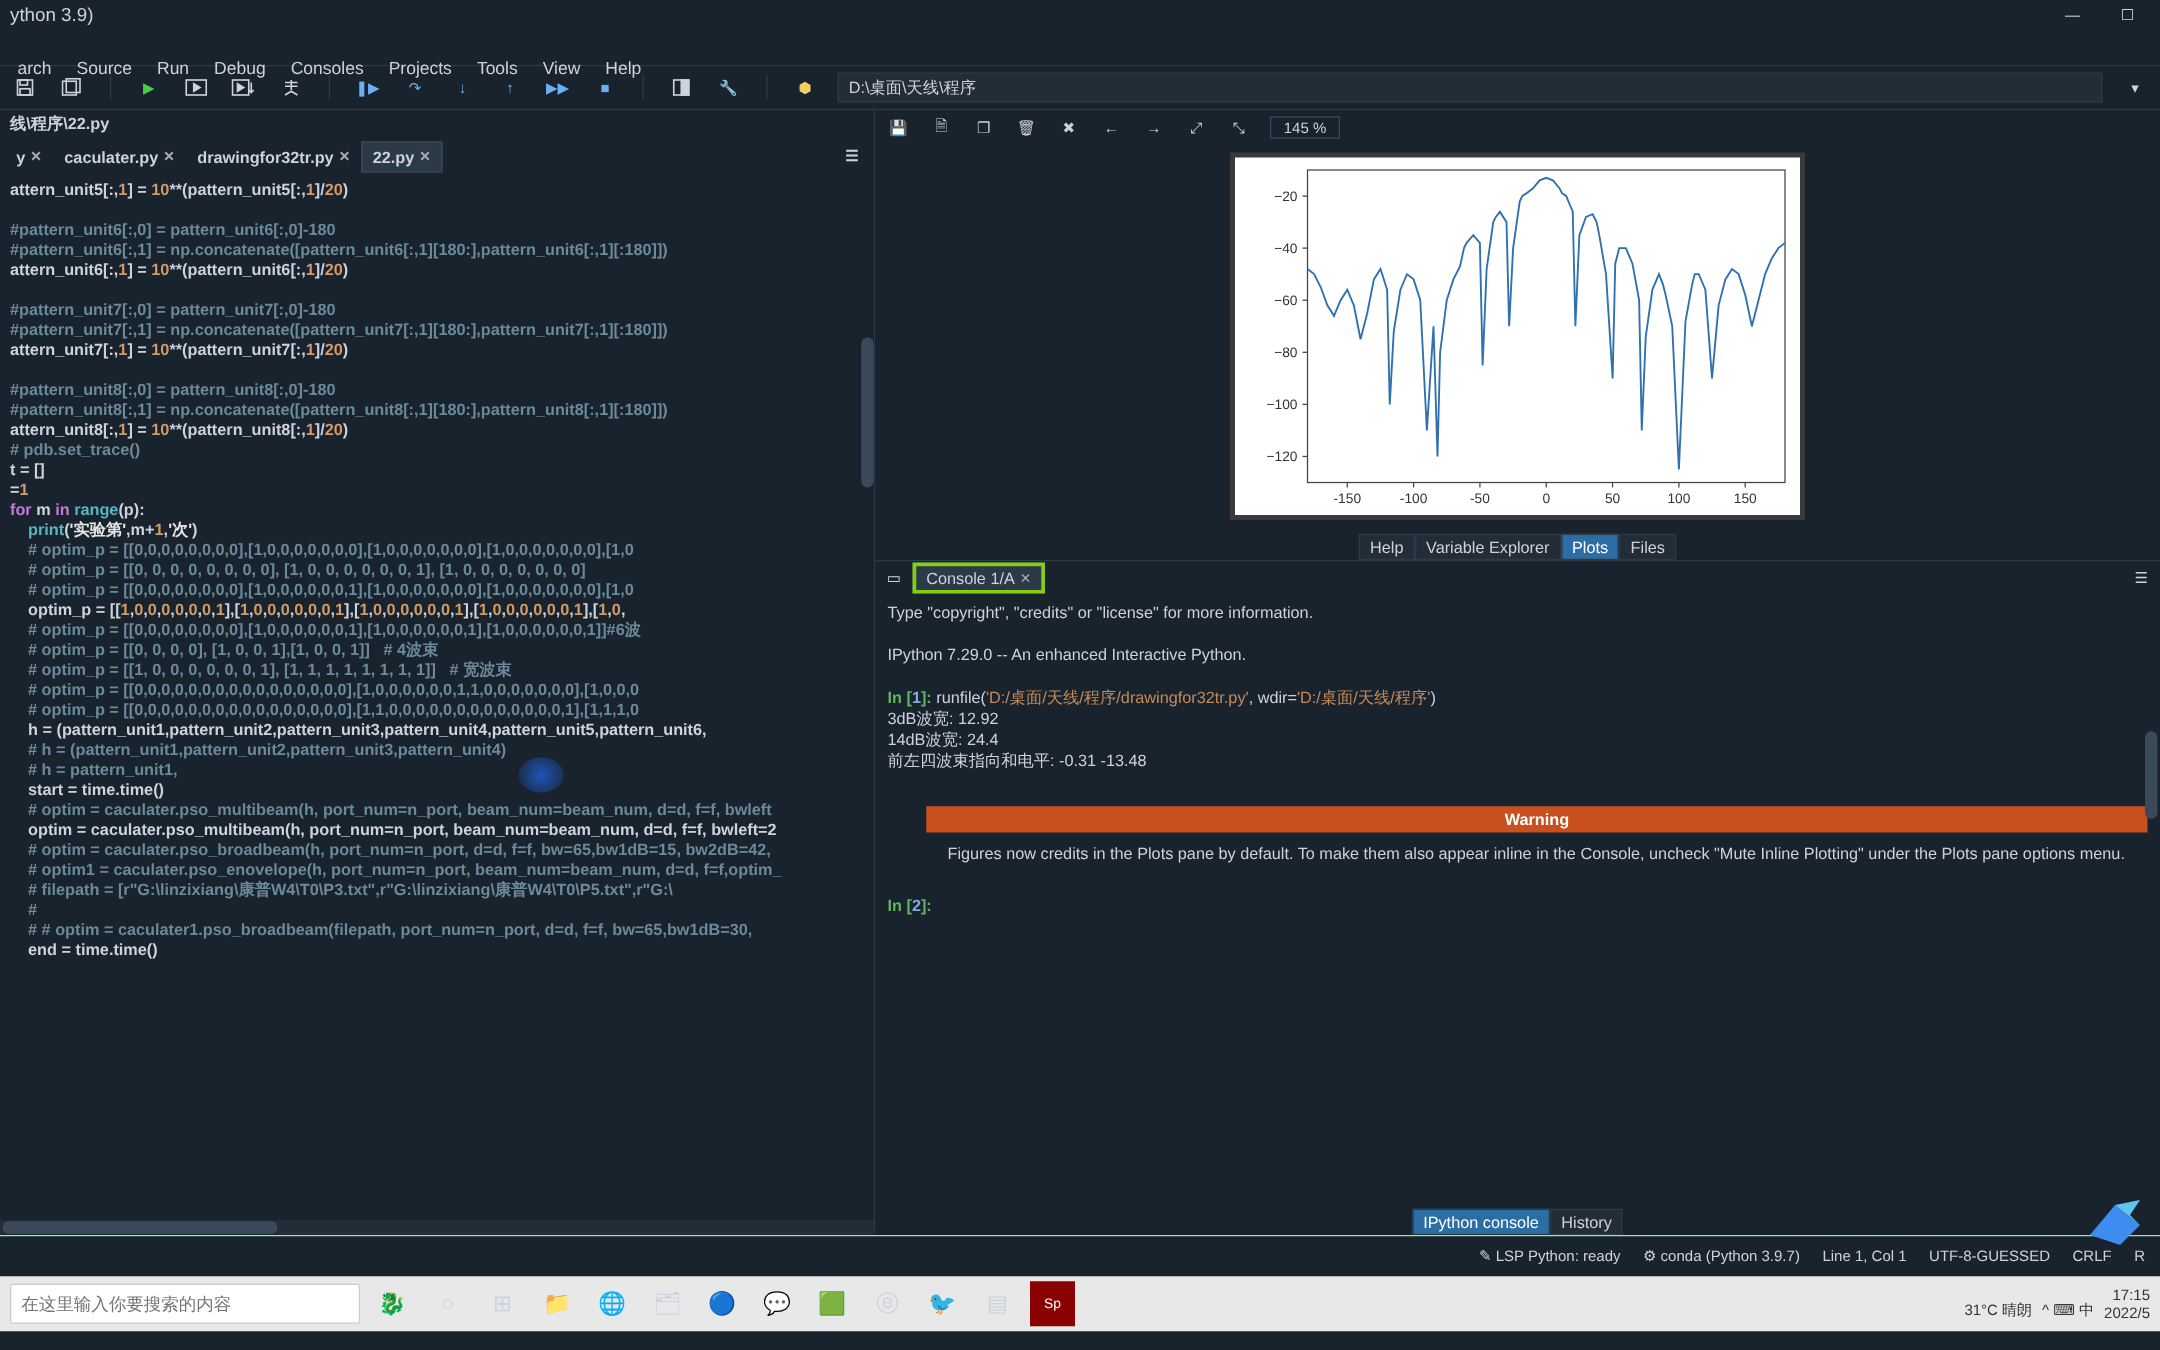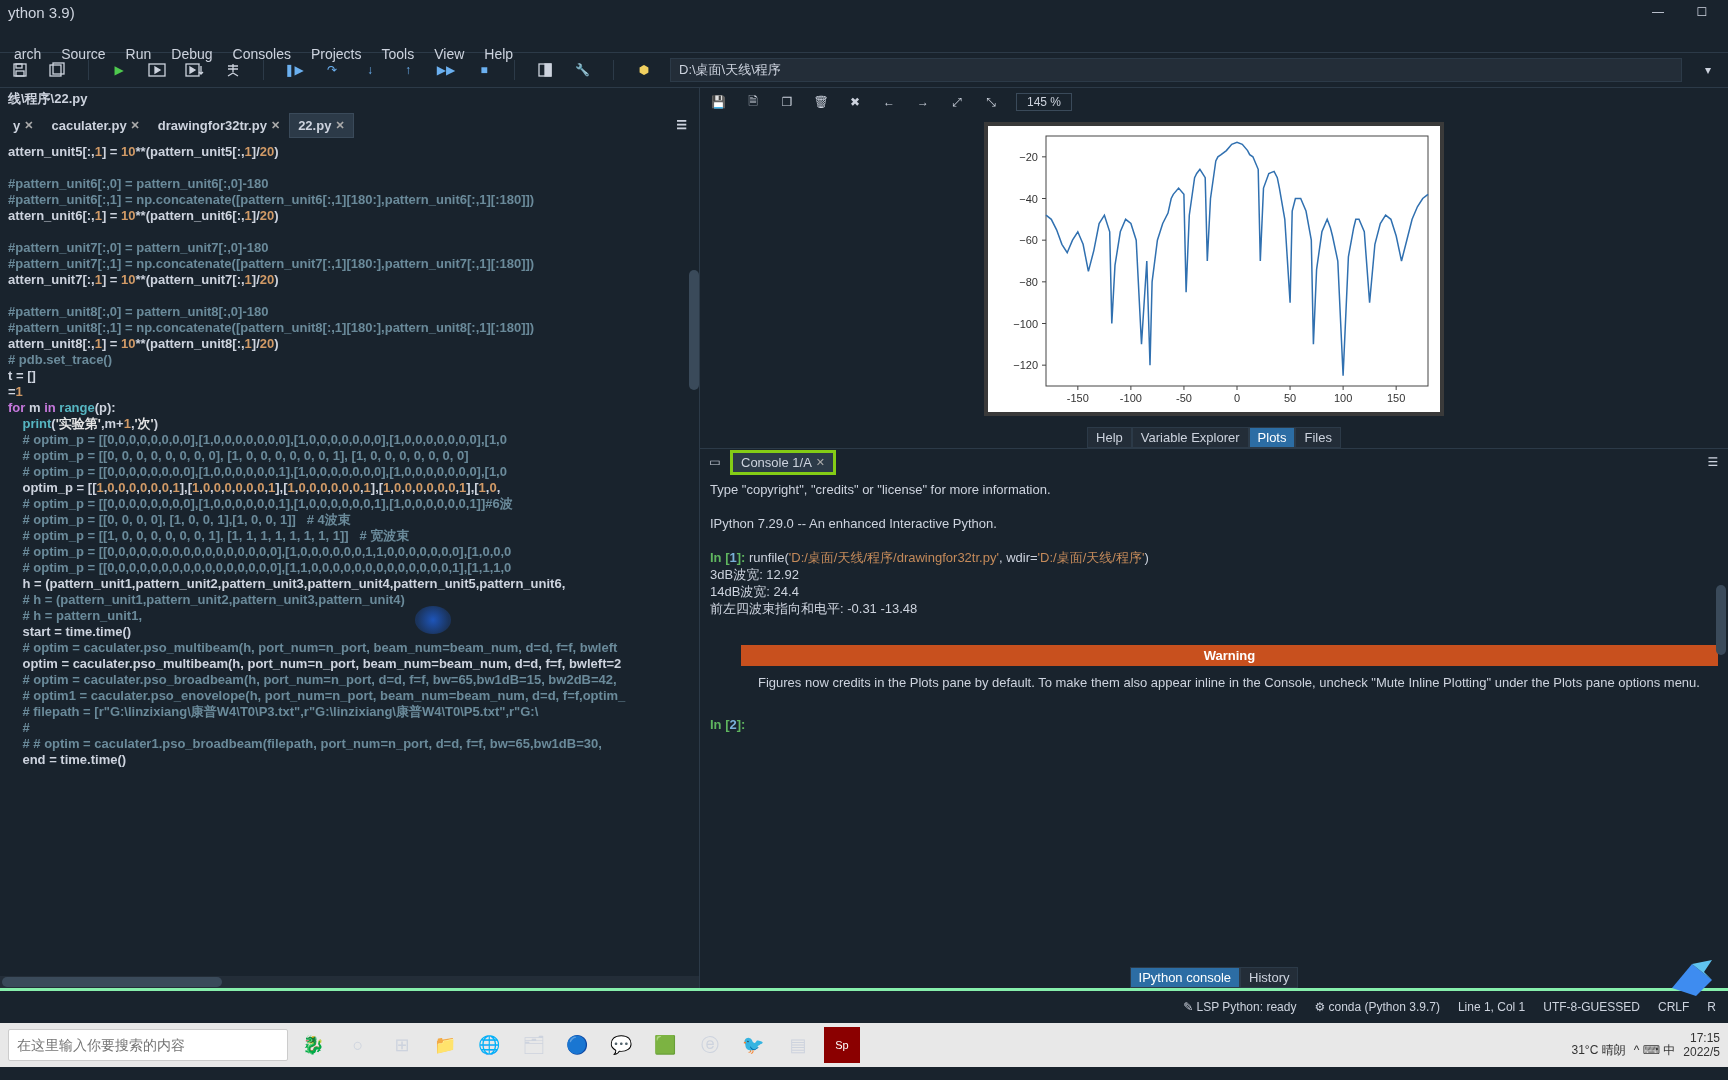--- a/index.html
+++ b/index.html
@@ -40,21 +40,21 @@
 .pane-tab.active { background: #2c6da4; color: #fff; }
 .console-pane { flex: 1; display: flex; flex-direction: column; border-top: 1px solid #2c3a48; }
 .console-tabbar { height: 26px; display: flex; align-items: center; padding: 0 6px; gap: 6px; }
 .console-tab { padding: 2px 8px; background: #2c3a48; border: 3px solid #84cc16; font-size: 13px; display: flex; align-items: center; gap: 4px; }
 .console-body { flex: 1; background: #19232d; padding: 6px 10px; font-family: Consolas, monospace; font-size: 13px; line-height: 17px; overflow: auto; position: relative; }
 .console-scroll { position: absolute; right: 2px; top: 110px; width: 10px; height: 70px; background: #3a4a5a; border-radius: 5px; }
 .warning-box { margin-top: 28px; }
 .warning-head { background: #c8501e; color: #fff; text-align: center; padding: 2px; font-weight: bold; margin-left: 31px; }
 .warning-body { padding: 8px 8px 8px 48px; color: #cdd3de; }
 .console-bot-tabs { height: 22px; display: flex; align-items: center; justify-content: center; gap: 0; }
-.statusbar { height: 24px; background: #19232d; display: flex; align-items: center; justify-content: flex-end; gap: 18px; padding: 16px 12px; font-size: 12px; border-top: 3px solid #86efac; }
+.statusbar { height: 24px; background: #19232d; display: flex; align-items: center; justify-content: flex-end; gap: 18px; padding: 16px 12px; font-size: 12px; border-top: 1px solid #86efac; }
 .status-item { color: #cdd3de; }
 .taskbar { height: 44px; background: #e8e8e8; display: flex; align-items: center; padding: 0 8px; gap: 8px; position: relative; }
 .search-box { flex: 0 0 280px; height: 32px; background: #fff; border: 1px solid #ccc; border-radius: 2px; padding: 4px 8px; color: #666; font-size: 14px; }
 .tb-app { width: 36px; height: 36px; display: flex; align-items: center; justify-content: center; font-size: 18px; cursor: pointer; }
 .tb-right { margin-left: auto; display: flex; align-items: flex-end; gap: 8px; font-size: 12px; color: #333; }
 .cursor-highlight { position: absolute; width: 36px; height: 28px; background: radial-gradient(circle, rgba(30,90,200,0.9) 0%, rgba(30,90,200,0.3) 70%); border-radius: 50%; left: 415px; top: 466px; pointer-events: none; }
 .kw { color: #c678dd; }
 .str { color: #e5e5e5; }
 .num { color: #d19a66; }
 .cmt { color: #6a8a9a; }

